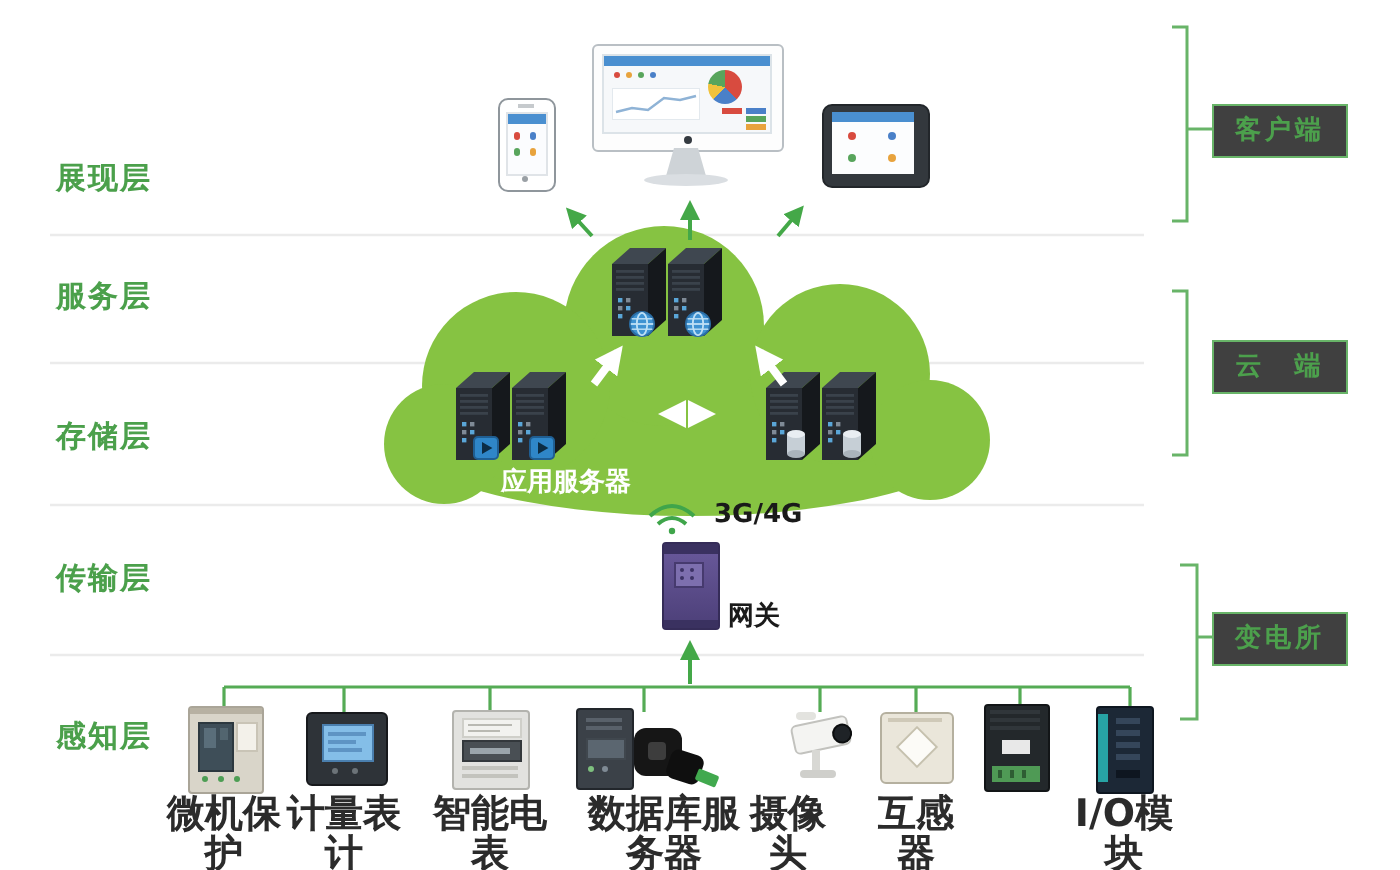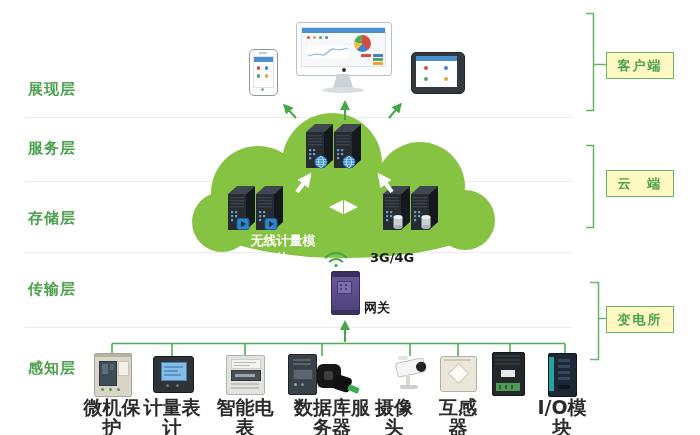--- a/index.html
+++ b/index.html
@@ -2,21 +2,21 @@
 <html><head>
 <meta charset="utf-8">
 <style>
   html,body{margin:0;padding:0;background:#ffffff;}
   #canvas{position:relative;width:700px;height:435px;background:#ffffff;overflow:hidden;
           font-family:"DejaVu Sans","Liberation Sans",sans-serif;}
   .abs{position:absolute;}
   .layer-label{position:absolute;left:28px;font-size:15px;font-weight:bold;color:#4ba04b;letter-spacing:1px;}
   .cloud-label{position:absolute;color:#ffffff;font-weight:bold;font-size:13px;text-align:center;}
   .grp-box{position:absolute;width:66px;height:25px;border:1.5px solid #68b468;color:#4ca04c;
-           font-size:13px;font-weight:bold;text-align:center;line-height:25px;letter-spacing:2px;background:#fef9c3;}
+           font-size:13px;font-weight:bold;text-align:center;line-height:25px;letter-spacing:2px;background:#404040;}
   .dev-label{position:absolute;font-size:19px;font-weight:bold;color:#2b2b2b;text-align:center;line-height:1.05;}
   .blk-label{position:absolute;font-size:13px;font-weight:bold;color:#1a1a1a;}
   svg.overlay{position:absolute;left:0;top:0;}
   
   .monitor{position:absolute;left:296px;top:22px;width:94px;height:72px;}
   .mon-bezel{position:absolute;left:0;top:0;width:94px;height:52px;background:#fdfdfd;border:1.5px solid #b9bfc4;border-radius:3px;}
   .mon-screen{position:absolute;left:4px;top:4px;width:83px;height:38px;background:#f6f8fa;border:1px solid #dce3e8;overflow:hidden;}
   .mon-head{position:absolute;left:0;top:0;width:100%;height:5px;background:#4a8fd0;}
   .dot{position:absolute;border-radius:50%;}
   .mon-pie{position:absolute;right:14px;top:7px;width:17px;height:17px;border-radius:50%;
@@ -172,23 +172,23 @@
   <div class="layer-label" style="top:80px">展现层</div>
   <div class="layer-label" style="top:139px">服务层</div>
   <div class="layer-label" style="top:209px">存储层</div>
   <div class="layer-label" style="top:280px">传输层</div>
   <div class="layer-label" style="top:359px">感知层</div>
 
   <div class="grp-box" style="left:606px;top:52px">客户端</div>
   <div class="grp-box" style="left:606px;top:170px;word-spacing:8px">云 端</div>
   <div class="grp-box" style="left:606px;top:306px">变电所</div>
 
-  <div class="cloud-label" style="left:250px;top:232px;width:66px">无线计量模块</div>
-
-  <div class="blk-label" style="left:370px;top:250px">3G/4G</div>
+  <div class="cloud-label" style="left:250px;top:232px;width:66px">应用服务器</div>
+
+  <div class="blk-label" style="left:357px;top:250px">3G/4G</div>
   <div class="blk-label" style="left:364px;top:299px">网关</div>
 
   <div class="phone">
     <div class="abs" style="left:9px;top:2px;width:8px;height:1.5px;background:#c6cacd"></div>
     <div class="phone-scr">
       <div class="mon-head"></div>
       <div class="dot" style="left:3px;top:9px;width:3.5px;height:3.5px;background:#d84b3f"></div>
       <div class="dot" style="left:11px;top:9px;width:3.5px;height:3.5px;background:#4a80c8"></div>
       <div class="dot" style="left:3px;top:17px;width:3.5px;height:3.5px;background:#58a55c"></div>
       <div class="dot" style="left:11px;top:17px;width:3.5px;height:3.5px;background:#e8a33d"></div>

